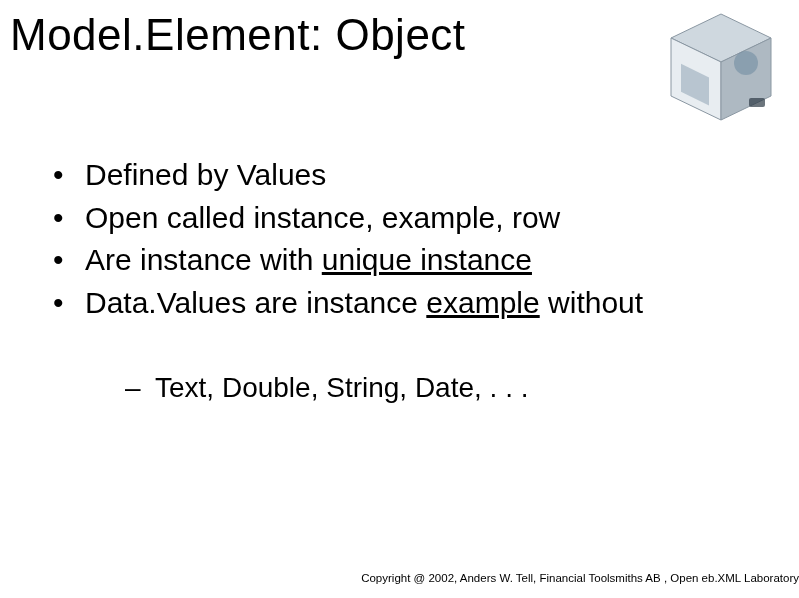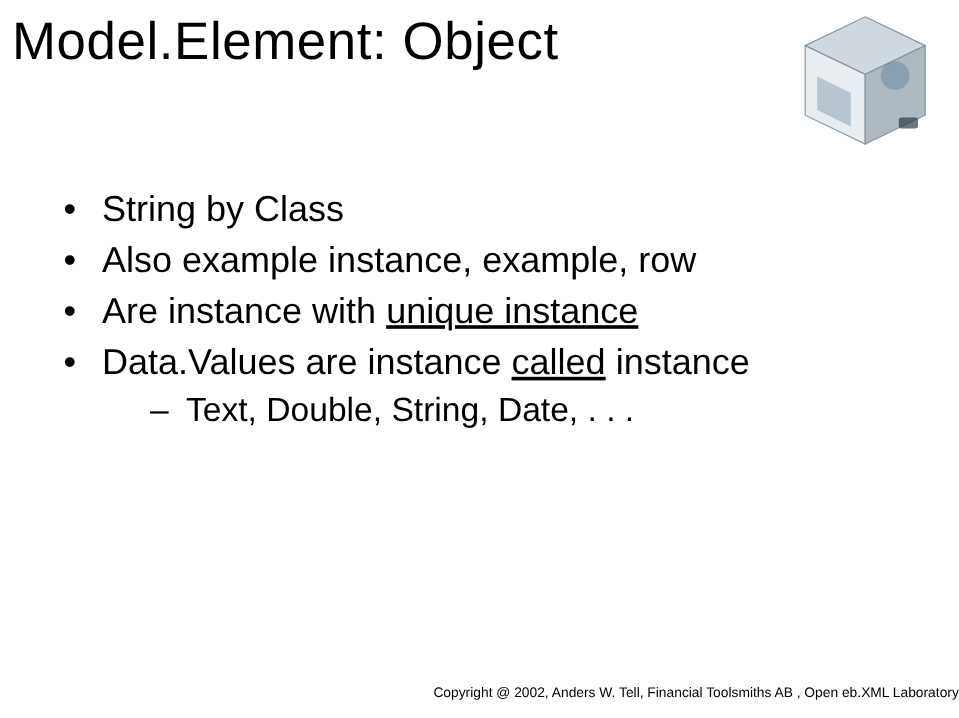--- a/index.html
+++ b/index.html
@@ -62,20 +62,21 @@
   }
   .sub {
     list-style: none;
     margin: 4px 0 0 0;
     padding: 0;
   }
   .sub li {
     position: relative;
     padding-left: 70px;
     font-size: 28px;
+    margin-top: 46px;
   }
   .sub li::before {
     content: "–";
     position: absolute;
     left: 40px;
     top: 0;
   }
   .u {
     text-decoration: underline;
   }
@@ -105,30 +106,30 @@
 
       <circle cx="85" cy="55" r="12" fill="#6e8aa0" opacity="0.55"></circle>
       <rect x="20" y="46" width="28" height="28" fill="#5e7c93" opacity="0.35" transform="skewY(26)"></rect>
       <rect x="88" y="90" width="16" height="9" rx="2" fill="#2d3b46" opacity="0.7"></rect>
     </svg>
   </div>
 
   <div class="bullets">
     <ul>
       <li>
-        <span>String by Class</span>
+        <span>Defined by Values</span>
       </li>
       <li>
-        <span>Also example instance, example, row</span>
+        <span>Open called instance, example, row</span>
       </li>
       <li>
         <span>Are instance with </span><span class="u">unique instance</span>
       </li>
       <li>
-        <span>Data.Values are instance </span><span class="u">called</span><span> instance</span>
+        <span>Data.Values are instance </span><span class="u">example</span><span> without</span>
         <ul class="sub">
           <li>
             <span>Text, Double, String, Date, . . .</span>
           </li>
         </ul>
       </li>
     </ul>
   </div>
 
   <div class="footer">Copyright @ 2002, Anders W. Tell, Financial Toolsmiths AB , Open eb.XML Laboratory</div>

